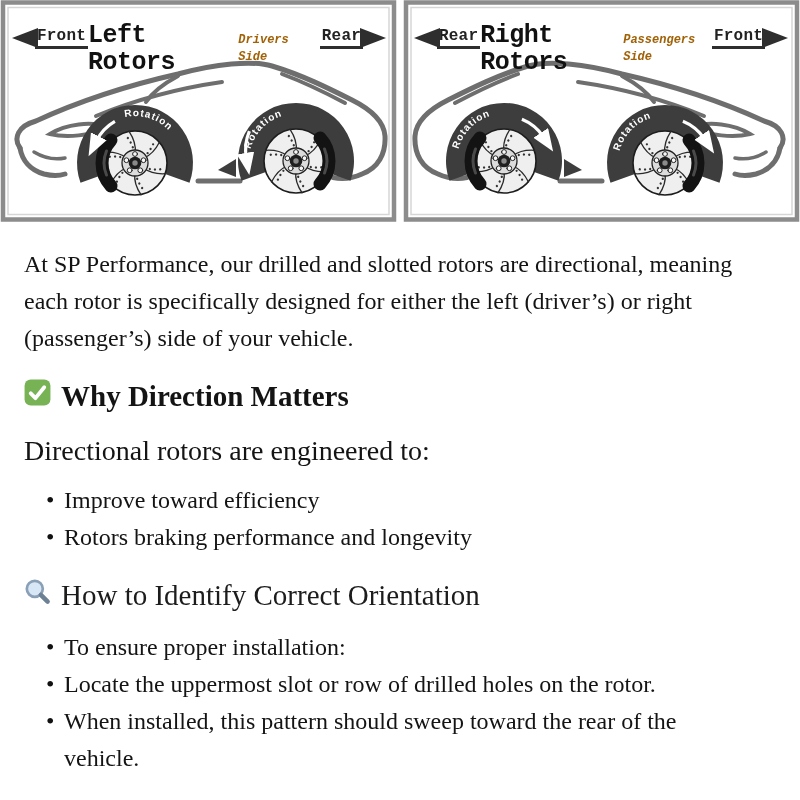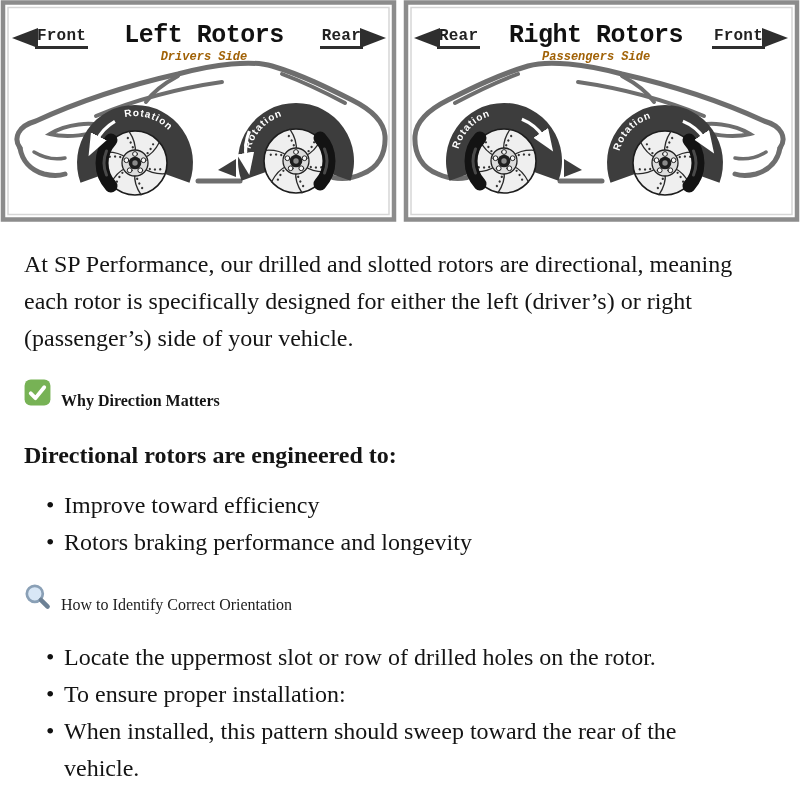--- a/index.html
+++ b/index.html
@@ -12,32 +12,32 @@
   .panel-head{position:absolute;top:9px;display:flex;justify-content:space-between;
               align-items:flex-start;font-family:Liberation Mono, monospace;margin-top:12px;}
   .panel-head.left{left:12px;width:374px;}
   .panel-head.right{left:414px;width:374px;}
   .dir{display:flex;align-items:center;margin-top:6px;}
   .dir-label{font-size:16px;font-weight:bold;color:#222;border-bottom:3px solid #2e2e2e;
              padding:0 2px 1px 2px;letter-spacing:.2px;}
   .tri{width:0;height:0;border-top:10px solid transparent;border-bottom:10px solid transparent;}
   .tri-left{border-right:26px solid #2e2e2e;margin-right:-3px;}
   .tri-right{border-left:26px solid #2e2e2e;margin-left:-3px;}
-  .ttl{display:flex;flex-direction:column;align-items:center;margin-top:1px;}
+  .ttl{display:flex;flex-direction:row;align-items:center;margin-top:1px;}
   .t1{font-size:25px;font-weight:bold;letter-spacing:-.5px;color:#111;line-height:27px;}
   .t2{font-size:12px;font-weight:bold;font-style:italic;color:#a16207;line-height:17px;}
 
   
   .article{padding:5px 30px 0 24px;}
   .intro{margin:16px 0 0 0;max-width:728px;font-size:24px;line-height:37px;}
-  .heading{display:flex;align-items:flex-end;margin:22px 0 0 0;font-size:16px;line-height:34px;}
+  .heading{display:flex;align-items:flex-end;margin:22px 0 0 0;font-size:29px;line-height:34px;}
   .heading .htxt{margin-left:10px;}
   .h-bold .htxt{font-weight:bold;}
   .h-reg .htxt{font-weight:normal;color:#1c1c1c;}
-  .lead{margin:19px 0 0 0;font-size:24px;line-height:37px;font-weight:bold;}
+  .lead{margin:19px 0 0 0;font-size:28px;line-height:37px;}
   ul.blist{margin:13px 0 0 0;padding:0;list-style:none;}
   ul.blist li{position:relative;padding-left:40px;max-width:650px;
               font-size:24px;line-height:37px;}
   ul.blist li::before{content:"\2022";position:absolute;left:22px;top:0;
               font-size:24px;line-height:37px;color:#111;}
   ul.blist.second{margin-top:17px;}
   ul.blist.second li{max-width:690px;}
   .emoji{flex:0 0 auto;display:inline-block;}
 </style>
 </head>
@@ -198,19 +198,19 @@
       <span class="emoji">
         <svg width="27" height="27" viewBox="0 0 24 24">
           <circle cx="9.6" cy="9.6" r="7.1" fill="#d8e7f6" stroke="#8aa0b6" stroke-width="2.4"></circle>
           <line x1="15" y1="15" x2="21" y2="21" stroke="#6d8195" stroke-width="4" stroke-linecap="round"></line>
         </svg>
       </span>
       <span class="htxt">How to Identify Correct Orientation</span>
     </div>
 
     <ul class="blist second">
+      <li>To ensure proper installation:</li>
       <li>Locate the uppermost slot or row of drilled holes on the rotor.</li>
-      <li>To ensure proper installation:</li>
       <li>When installed, this pattern should sweep toward the rear of the vehicle.</li>
     </ul>
 
   </div>
 </div>
 
 </body></html>

